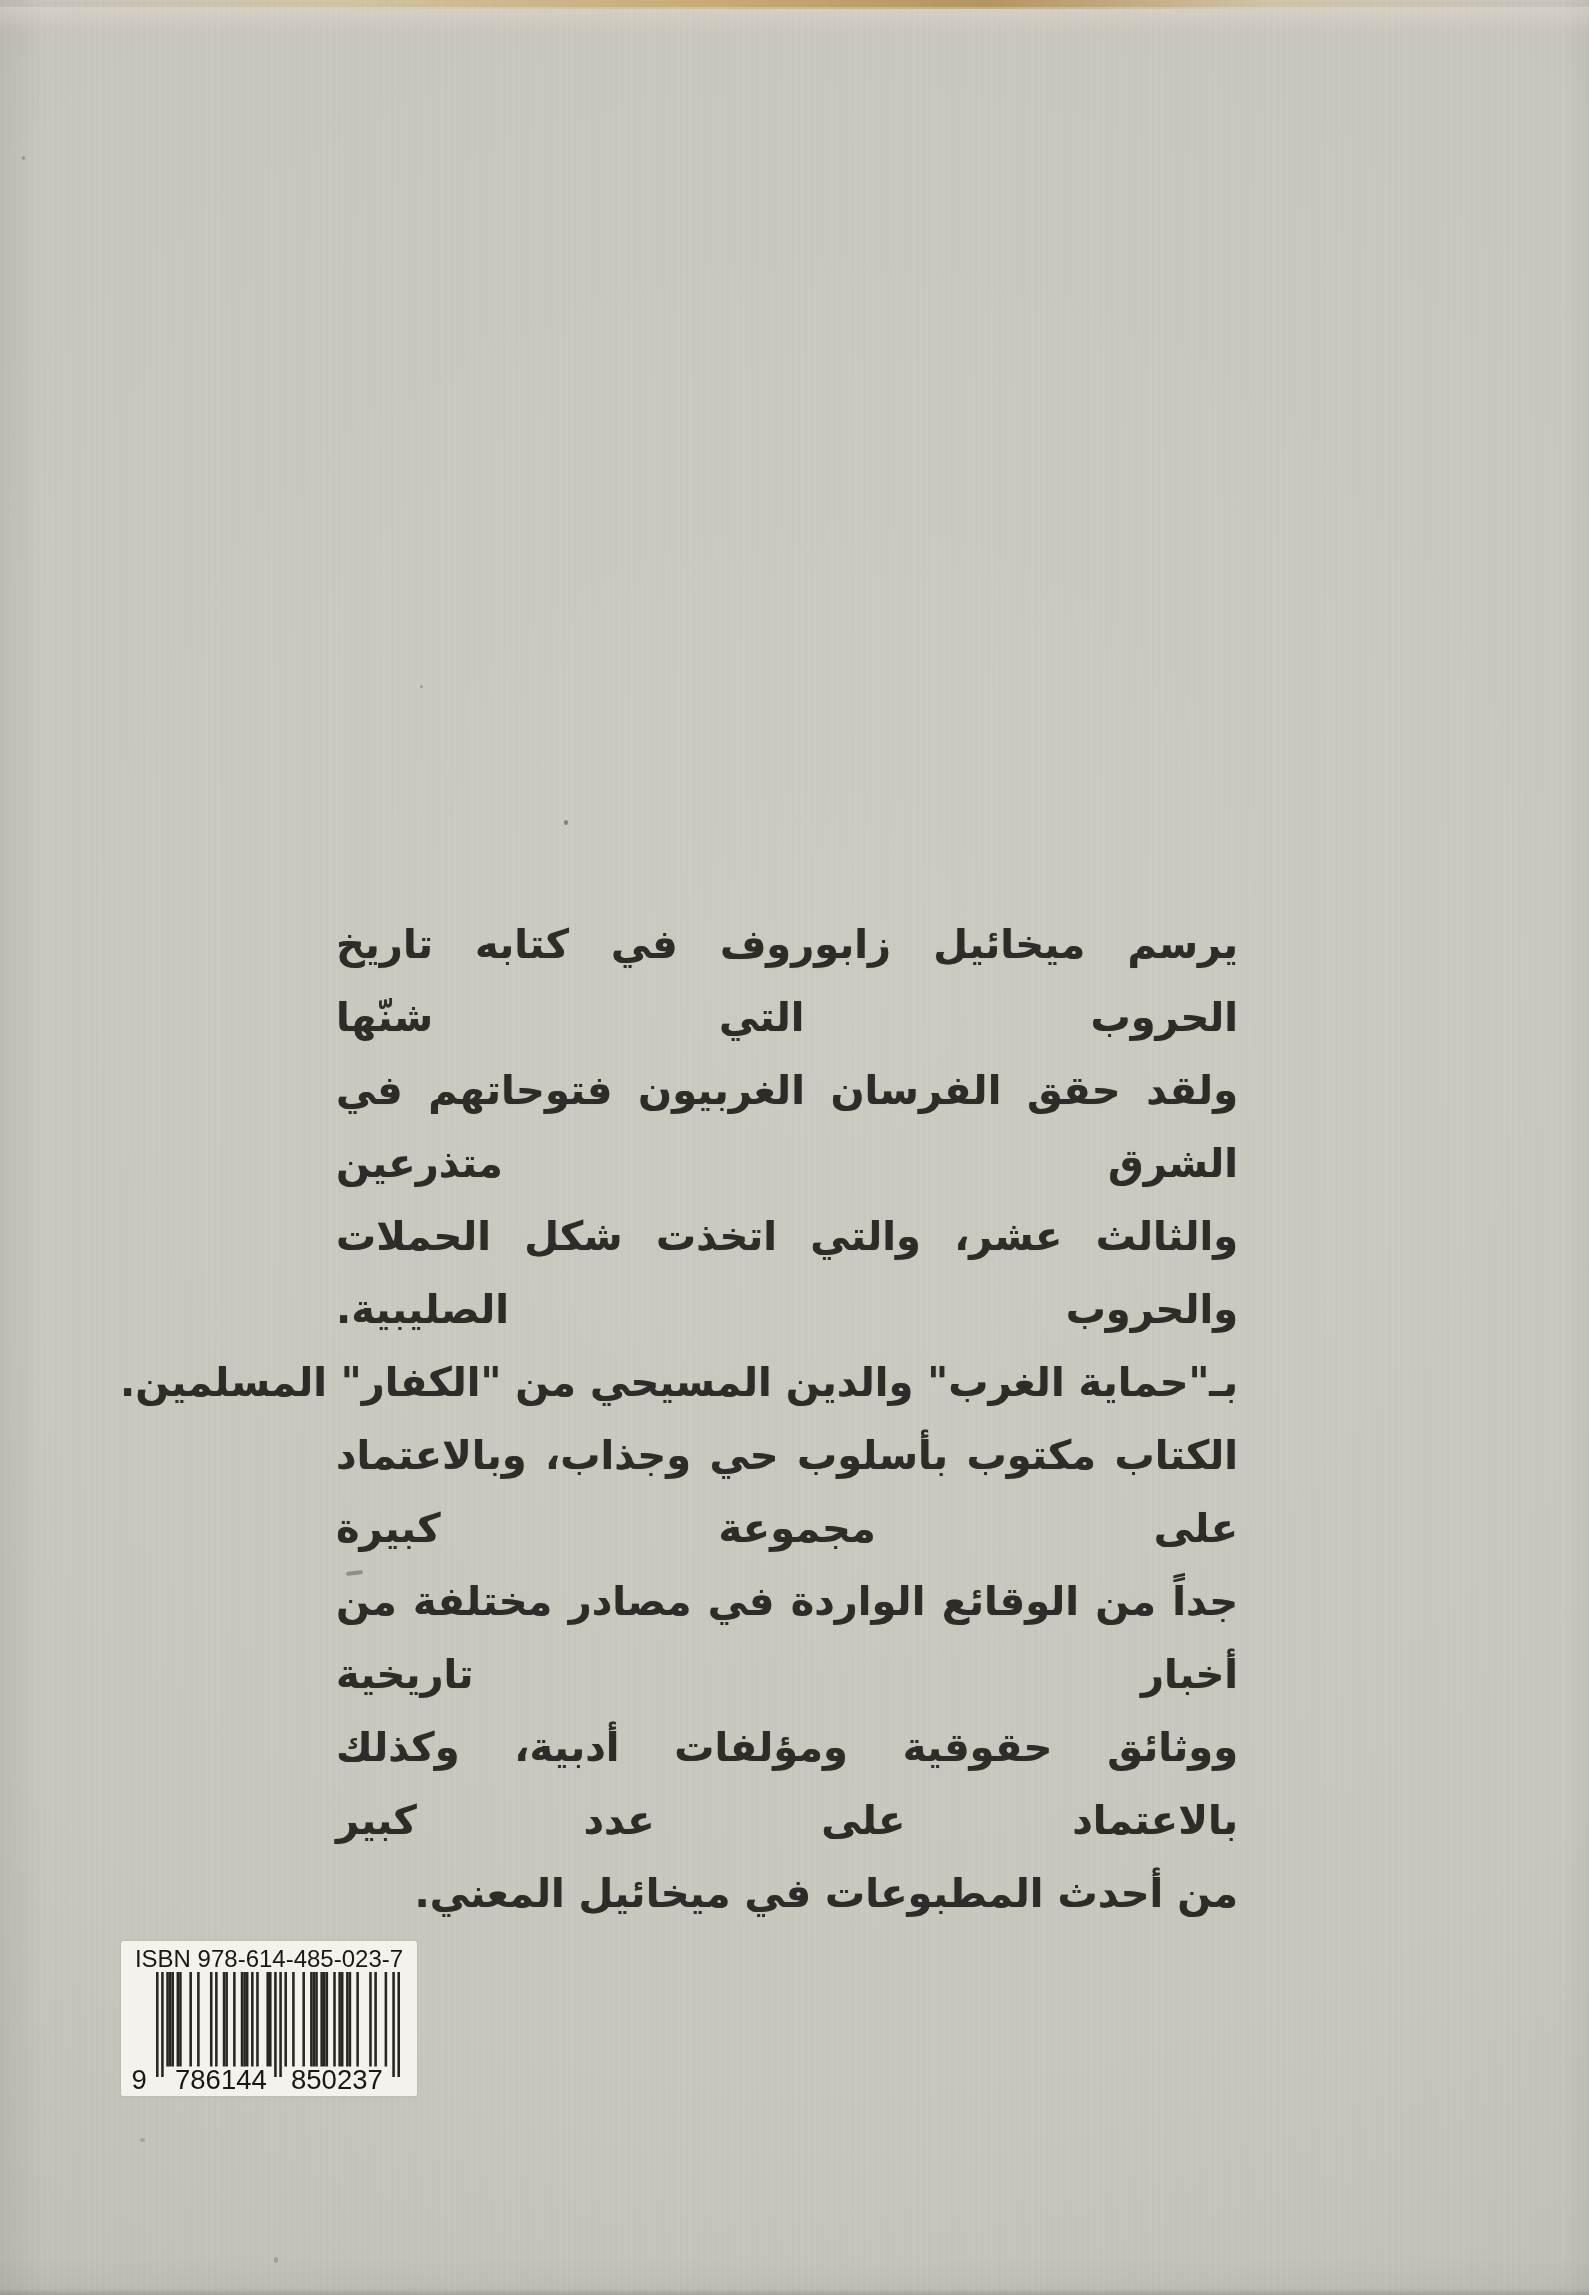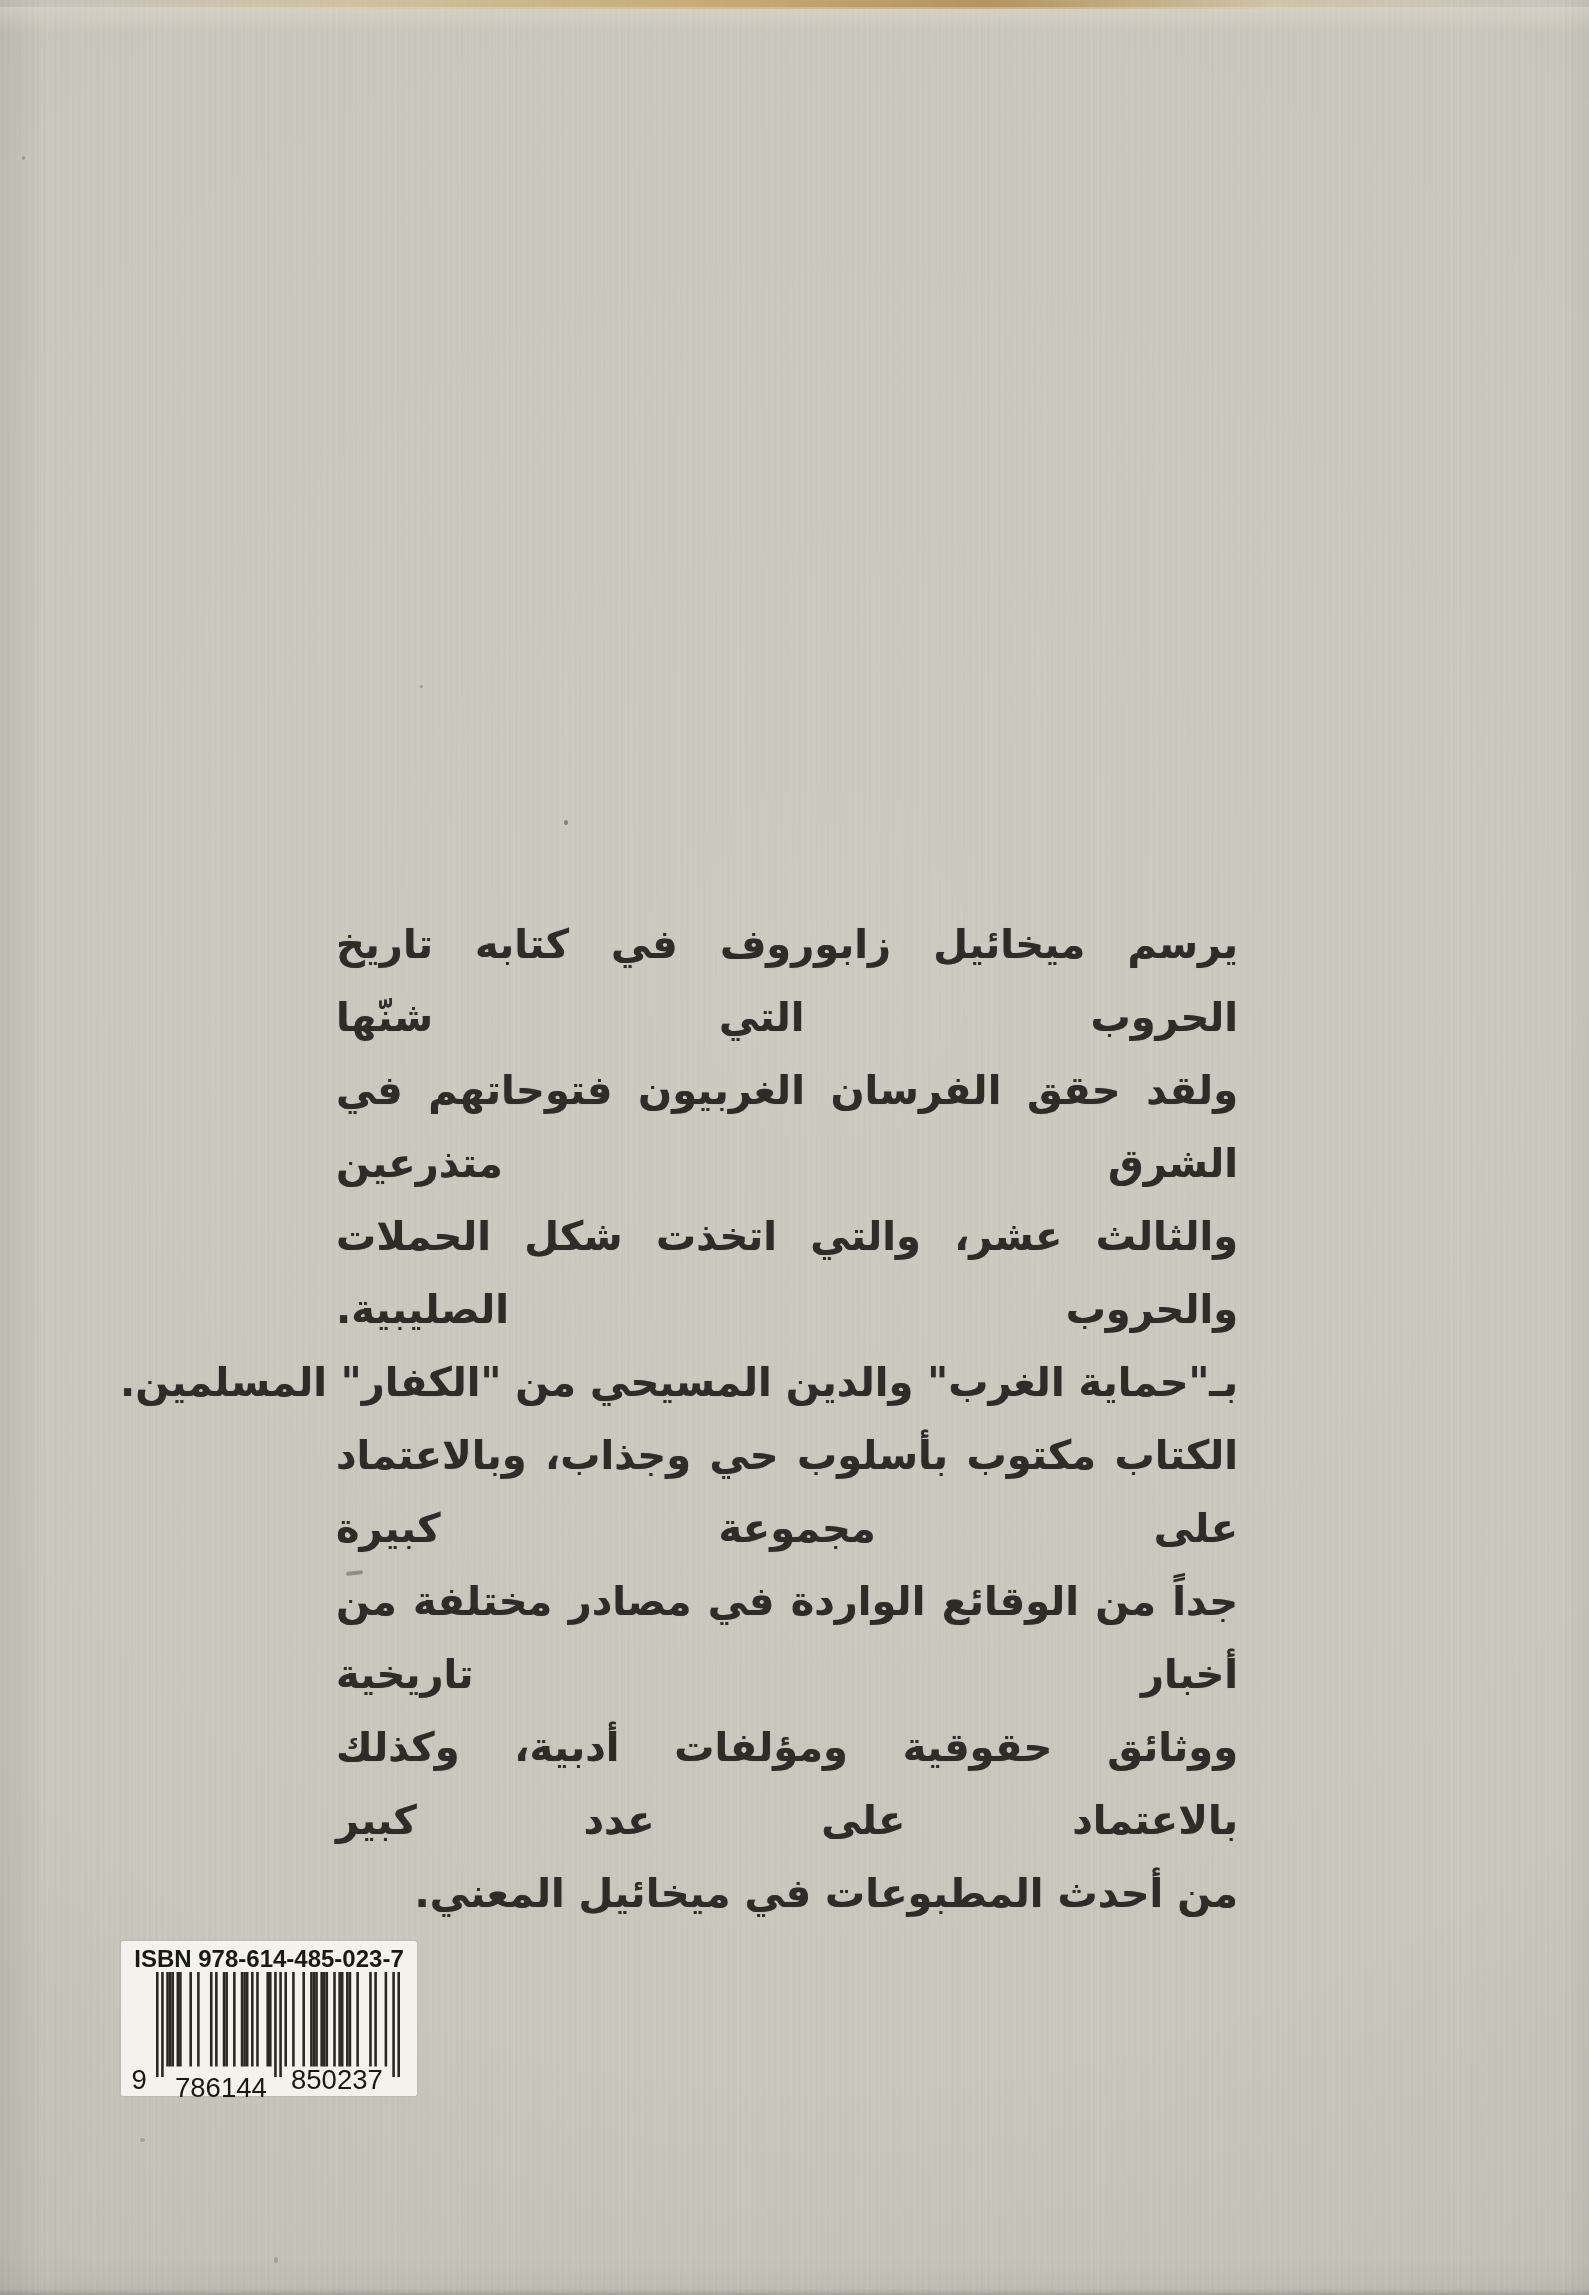--- a/index.html
+++ b/index.html
@@ -54,32 +54,32 @@
   .sticker{
     position:absolute;left:121px;top:1941px;width:296px;height:155px;
     background:var(--label_bg,#f4f2ec);
     border-radius:2.6px;
     box-shadow:0 0 2.6px rgba(0,0,0,0.12);
   }
   .isbn-line{
     position:absolute;left:0;top:3.9px;width:100%;
     text-align:center;
     font-family:"Liberation Sans",sans-serif;
-    font-size:24px;font-weight:700;letter-spacing:0px;
+    font-size:24px;font-weight:400;letter-spacing:0px;
     color:#181815;
   }
   .bars{position:absolute;left:35px;top:31px;width:244px;height:105px;}
   .digits{
     position:absolute;left:0;top:123px;width:100%;height:30px;
     font-family:"Liberation Sans",sans-serif;
     font-size:27.5px;font-weight:400;color:#181815;
   }
   .digits span{position:absolute;top:0;}
   .d-first{left:10.5px;}
-  .d-left{left:54px;width:91px;text-align:center;letter-spacing:0px;margin-top:8px;}
+  .d-left{left:54px;width:91px;text-align:center;letter-spacing:0px;}
   .d-right{left:170px;width:92px;text-align:left;letter-spacing:0px;}
   
   .dash{
     position:absolute;left:346px;top:1571px;width:17px;height:3.9px;
     background:rgba(98,95,88,0.55);border-radius:2px;transform:rotate(-7deg);
   }
   .speck{position:absolute;border-radius:50%;background:rgba(70,68,62,0.55);}
   .s1{left:564px;top:820px;width:3.9px;height:5.2px;}
   .s2{left:420px;top:685px;width:3.3px;height:3.3px;opacity:.6;}
   .s3{left:21.6px;top:156px;width:3.3px;height:3.9px;opacity:.6;}

